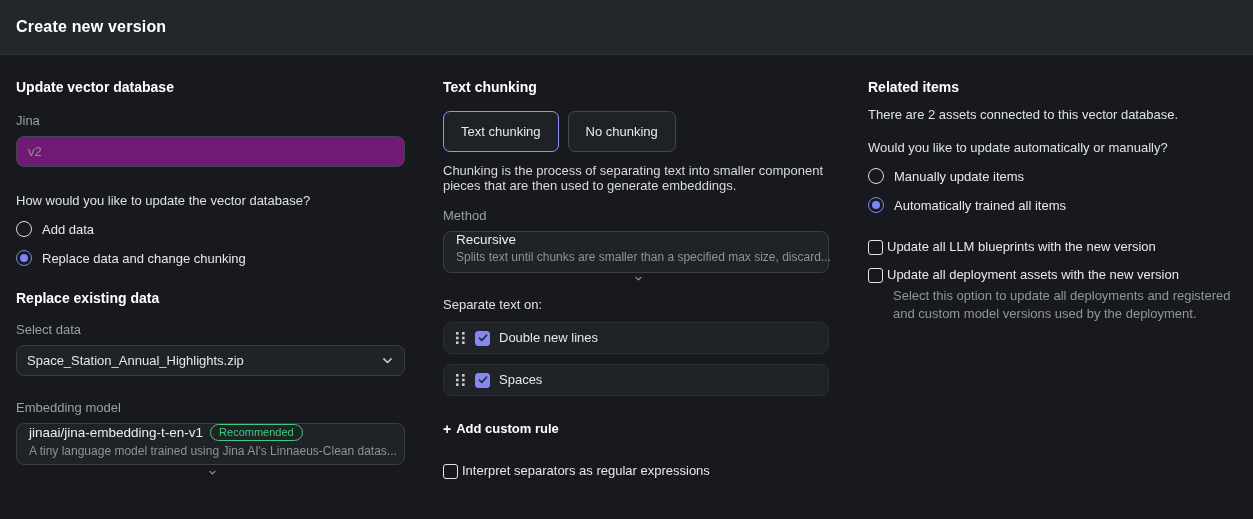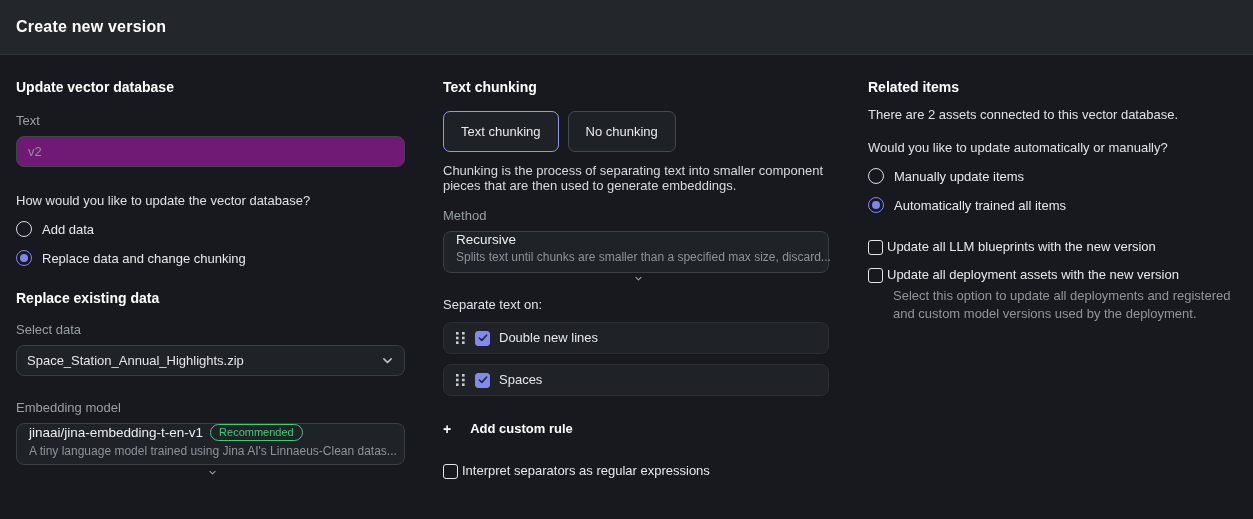--- a/index.html
+++ b/index.html
@@ -106,37 +106,37 @@
   
   .rule-row {
     height:32px; background:#1f2227; border:1px solid #2b2e33; border-radius:8px;
     display:flex; align-items:center; padding:0 12px; margin-top:10px;
   }
   .drag-handle { display:inline-flex; cursor:grab; margin-right:10px; }
   .rule-row .checkbox-label { margin-left:9px; }
 
   .add-rule { display:flex; align-items:center; margin-top:25px; cursor:pointer; }
   .add-rule .plus { font-weight:bold; color:#ffffff; font-size:14px; }
-  .add-rule .lbl { font-weight:bold; color:#ffffff; font-size:13px; margin-left:19px; }.mt-12{margin-top:12px}.mt-14{margin-top:14px}
+  .add-rule .lbl { font-weight:bold; color:#ffffff; font-size:13px; margin-left:5px; }.mt-12{margin-top:12px}.mt-14{margin-top:14px}
   .mt-16{margin-top:16px}.mt-18{margin-top:18px}
   .mt-24{margin-top:24px}.mt-26{margin-top:26px}.mt-28{margin-top:28px}
 </style>
 </head>
 <body>
 
 <header class="page-header">
   <h1>Create new version</h1>
 </header>
 
 <main>
 
   <section class="col col-left">
     <h2 class="section-title">Update vector database</h2>
 
-    <label class="field-label mt-18">Text</label>
+    <label class="field-label mt-18">Jina</label>
     <input class="text-input" readonly="" value="v2" style="">
 
     <p class="question mt-26">How would you like to update the vector database?</p>
 
     <div class="radio-row">
       <span class="radio"></span>
       <span class="radio-label">Add data</span>
     </div>
     <div class="radio-row">
       <span class="radio selected"></span>

